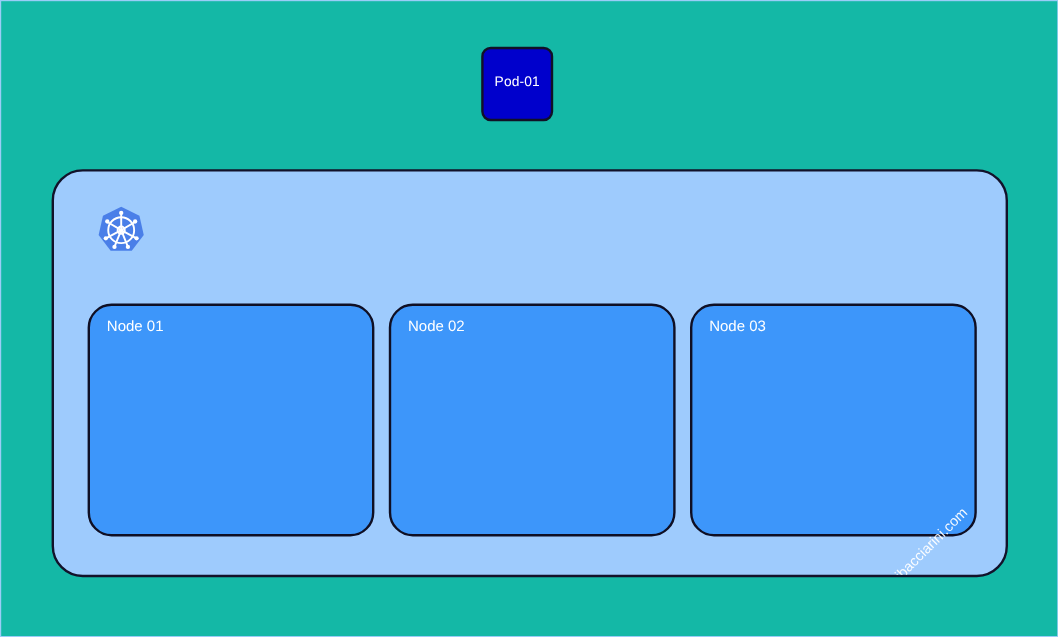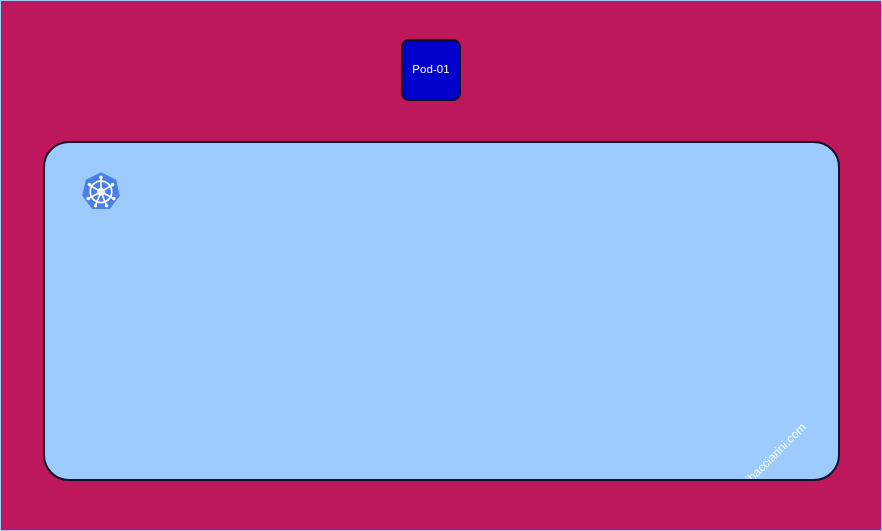--- a/index.html
+++ b/index.html
@@ -13,21 +13,21 @@
     font-family: "Liberation Sans", sans-serif;
     overflow: hidden;
   }
 
   #canvas {
     position: relative;
     width: 882px;
     height: 531px;
     box-sizing: border-box;
     border: 1px solid #9acdf7;
-    background: #be185d;
+    background: #14b8a6;
   }
 
   
   .pod-box {
     position: absolute;
     left: 400px;
     top: 38px;
     width: 60px;
     height: 62px;
     box-sizing: border-box;
@@ -161,18 +161,29 @@
             <circle cx="82" cy="69" r="4.5"></circle>
             <circle cx="64" cy="87" r="4.5"></circle>
             <circle cx="36" cy="87" r="4.5"></circle>
             <circle cx="18" cy="69" r="4.5"></circle>
             <circle cx="21" cy="34" r="4.5"></circle>
           </g>
         </svg>
       </span>
     </div>
 
+    <div class="nodes-row">
+      <div class="node-box">
+        <span class="node-label">Node 01</span>
+      </div>
+      <div class="node-box">
+        <span class="node-label">Node 02</span>
+      </div>
+      <div class="node-box">
+        <span class="node-label">Node 03</span>
+      </div>
+    </div>
 
     <div class="watermark">yuribacciarini.com</div>
 
   </div>
 
 </div>
 
 </body></html>

